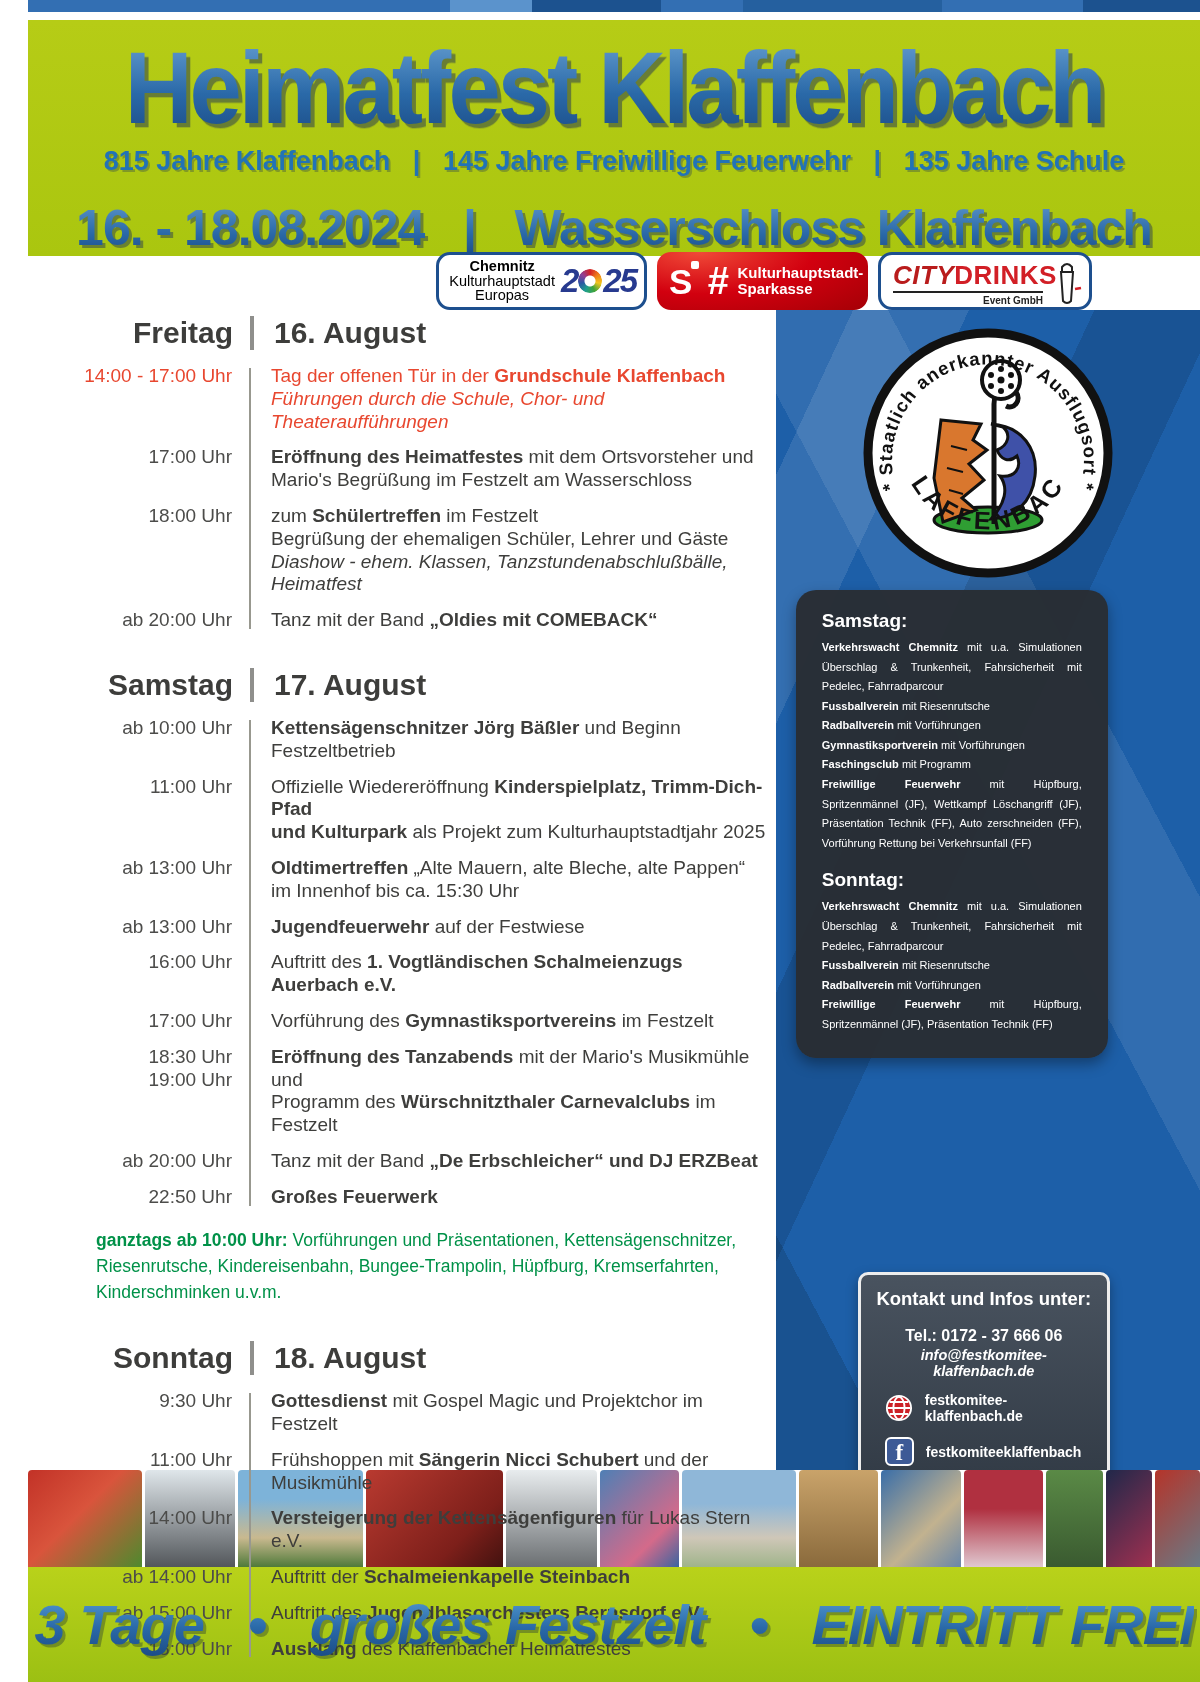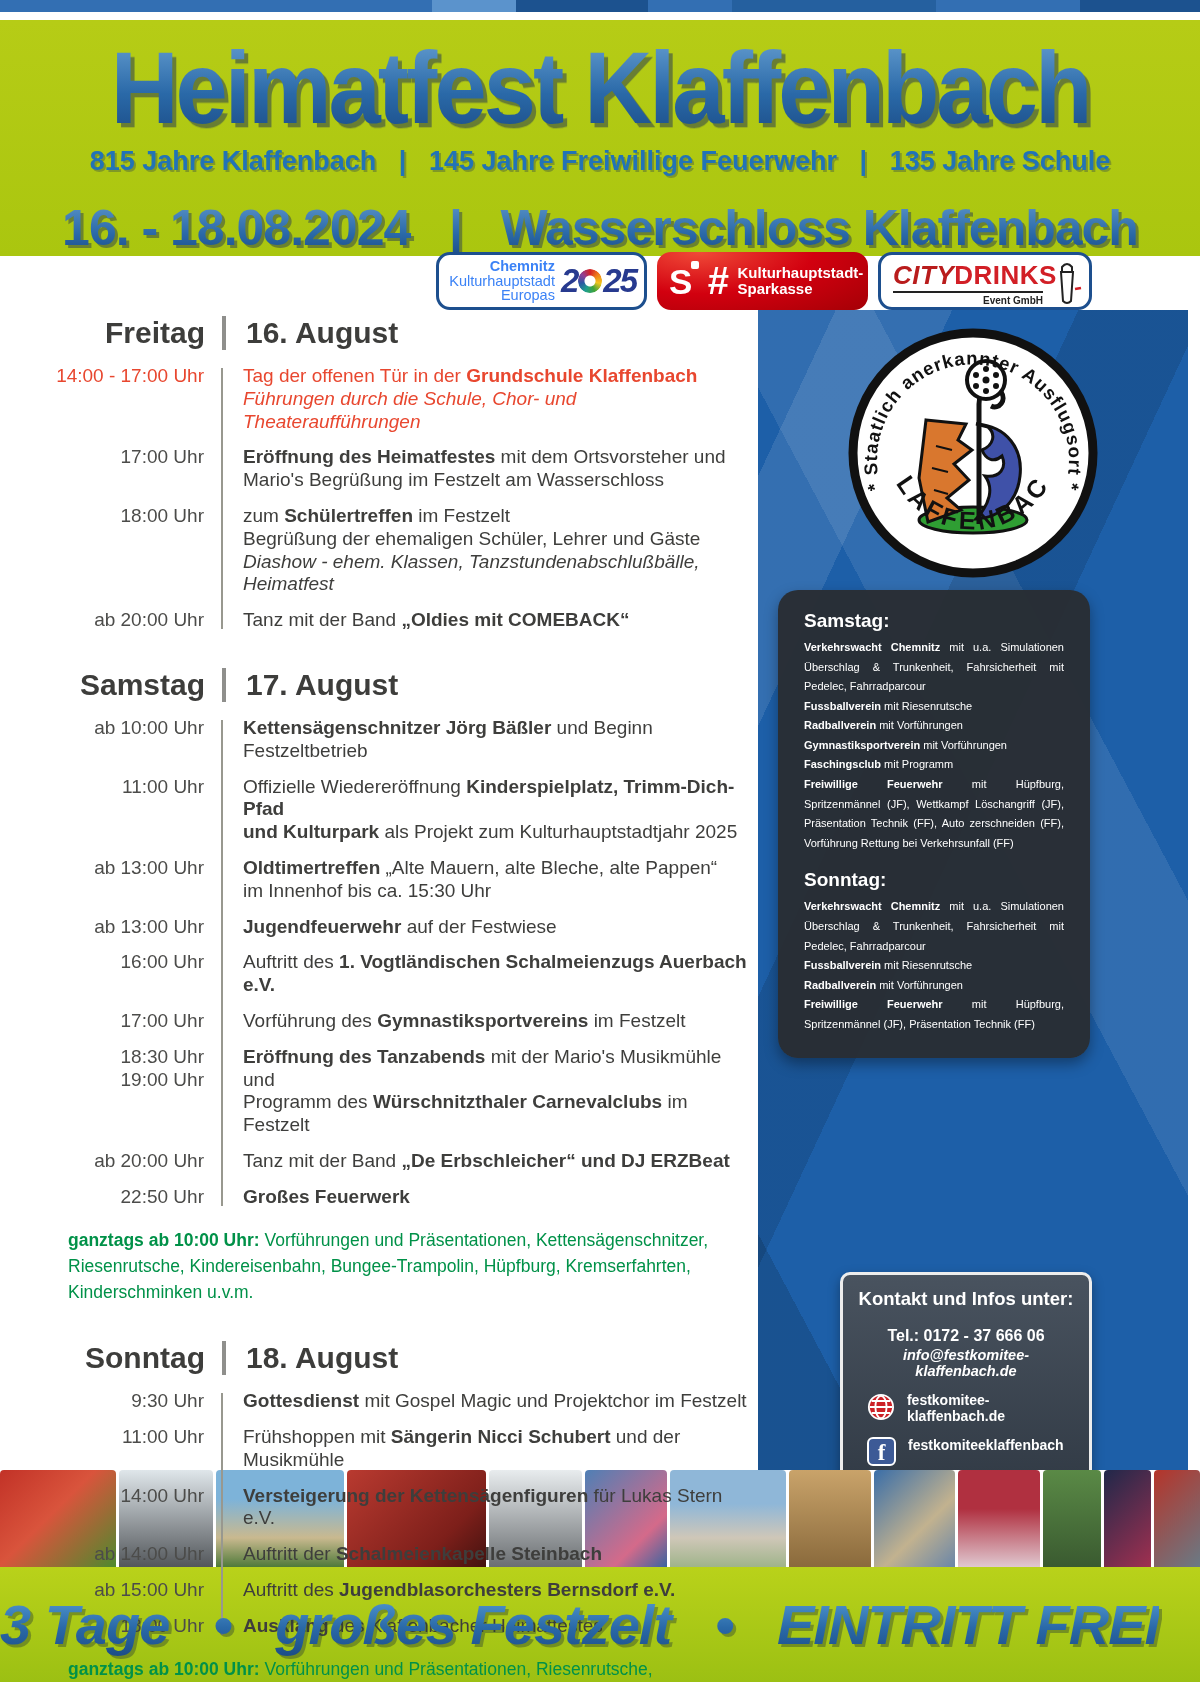--- a/index.html
+++ b/index.html
@@ -1,19 +1,19 @@
 <!DOCTYPE html>
 <html><head>
 <meta charset="utf-8">
 <style>
   html,body{margin:0;padding:0;background:#e9e9e9;}
   *{box-sizing:border-box;}
   .poster{
     width:1200px;height:1682px;margin:0 auto;position:relative;background:#fff;
-    font-family:"Liberation Sans","DejaVu Sans",sans-serif;overflow:hidden;
+    font-family:"Liberation Sans","DejaVu Sans",sans-serif;overflow:hidden;padding-left:28px;
   }
   
   .top-bar{height:12px;
     background:linear-gradient(90deg,#336fb3 0%,#336fb3 36%,#5b93cc 36%,#5b93cc 43%,
       #1c528f 43%,#1c528f 54%,#336fb3 54%,#336fb3 61%,#25609f 61%,#25609f 78%,
       #336fb3 78%,#336fb3 90%,#1c528f 90%,#1c528f 100%);}
   .top-gap{height:8px;background:#fff;}
   
   .header{height:236px;background:linear-gradient(180deg,#b6cc16,#aac60f);text-align:center;padding-top:18px;}
   .title{
@@ -32,21 +32,21 @@
     background:linear-gradient(180deg,#5e97cb 0%,#2a69a8 60%,#1b4c86 100%);
     -webkit-background-clip:text;background-clip:text;color:transparent;
     filter:drop-shadow(3px 3px 0 rgba(44,62,78,.5));
   }
   
   .logo-band{height:54px;background:#fff;}
   .logo-row{position:absolute;top:252px;left:436px;display:flex;gap:10px;z-index:6;}
   .pill{height:58px;border-radius:14px;}
   .pill-light{background:#fff;border:3px solid #1d4f8e;}
   .pill-chemnitz{width:211px;display:flex;align-items:center;justify-content:flex-end;gap:6px;padding:3px 8px;}
-  .ch-lines{text-align:right;line-height:1.02;font-size:14.5px;color:#3b82f6;}
+  .ch-lines{text-align:center;line-height:1.02;font-size:14.5px;color:#000000;}
   .ch-l1{font-weight:bold;}
   .ch-year{display:flex;align-items:center;font-size:33px;font-weight:bold;font-style:italic;color:#273a8f;letter-spacing:-2px;}
   .ch-ring{width:24px;height:24px;border-radius:50%;margin:0 1px;
     background:conic-gradient(#d42027,#ef7d1a,#f2c51d,#3fa43a,#1e9e8e,#2b55a5,#8e3f97,#d42027);
     -webkit-mask:radial-gradient(circle,transparent 0 5px,#000 6px);
     mask:radial-gradient(circle,transparent 0 5px,#000 6px);}
   .pill-sparkasse{width:211px;display:flex;align-items:center;gap:9px;padding:3px 12px;
     background:radial-gradient(120% 160% at 20% 0%,#f04a38 0%,#d2000f 45%,#9c0004 100%);}
   .sk-s{position:relative;font-size:35px;font-weight:bold;color:#fff;line-height:1;}
   .sk-s::before{content:"";position:absolute;top:-3px;right:-7px;width:8px;height:8px;background:#fff;border-radius:2px;}
@@ -87,21 +87,21 @@
     box-shadow:0 6px 14px rgba(0,0,0,.35);padding:20px 26px 24px;color:#fff;}
   .panel-title{font-size:19px;font-weight:bold;margin:16px 0 6px;}
   .panel-title:first-child{margin-top:0;}
   .panel-item{font-size:11px;line-height:1.78;text-align:justify;margin:0;}
   .contact{position:absolute;left:82px;top:962px;width:252px;border:3px solid #ededed;border-radius:10px;
     background:linear-gradient(180deg,#49535f,#323b46);padding:13px 14px 16px;color:#fff;text-align:center;
     box-shadow:0 5px 12px rgba(0,0,0,.35);}
   .contact-title{font-size:18.5px;font-weight:bold;}
   .contact-phone{margin-top:17px;font-size:16px;font-weight:bold;}
   .contact-email{font-size:14.5px;font-weight:bold;margin-top:2px;font-style:italic;}
-  .contact-row{display:flex;align-items:flex-start;gap:12px;margin-top:13px;text-align:left;padding-left:10px;}
+  .contact-row{display:flex;align-items:center;gap:12px;margin-top:13px;text-align:left;padding-left:10px;}
   .contact-row .lbl{font-size:14px;font-weight:bold;}
   .fb-icon{width:29px;height:29px;border-radius:6px;background:#3d5a96;border:2px solid #fff;
     color:#fff;font-weight:bold;font-size:23px;display:flex;align-items:flex-end;justify-content:center;line-height:.9;font-family:"Liberation Serif",serif;}
   
   .photos{display:flex;height:97px;background:#fff;gap:3px;padding:0;}
   .photo{height:100%;border-radius:4px 4px 0 0;}
   .p1{flex:10 1 0;background:linear-gradient(135deg,#c23227,#d9543c 45%,#4e8a2e);}
   .p2{flex:8 1 0;background:linear-gradient(180deg,#dfe6ea,#53575b);}
   .p3{flex:11 1 0;background:linear-gradient(180deg,#7db3d9 30%,#c9b98f 70%,#4f7a3a);}
   .p4{flex:12 1 0;background:linear-gradient(135deg,#b93a30,#7d1f1a 70%,#43120f);}
@@ -109,21 +109,21 @@
   .p6{flex:7 1 0;background:linear-gradient(135deg,#4f7fb5,#d46a8a 70%,#3b64a0);}
   .p7{flex:10 1 0;background:linear-gradient(180deg,#8fb7d8 35%,#cfc7b8 70%,#9fb48a);}
   .p8{flex:7 1 0;background:linear-gradient(180deg,#c9a36a,#8a6a3c);}
   .p9{flex:7 1 0;background:linear-gradient(135deg,#3a6ea8,#c2b28f 60%,#6a86a8);}
   .p10{flex:7 1 0;background:linear-gradient(180deg,#b03040 40%,#e0c8d0);}
   .p11{flex:5 1 0;background:linear-gradient(180deg,#5a8a46,#3a5a30);}
   .p12{flex:4 1 0;background:linear-gradient(135deg,#20284a,#a03050);}
   .p13{flex:4 1 0;background:linear-gradient(135deg,#b5342a,#6a7a85);}
   
   .footer{height:115px;background:linear-gradient(180deg,#b9d21a,#9cc013);
-    display:flex;align-items:center;justify-content:flex-start;}
+    display:flex;align-items:center;justify-content:center;}
   .footer-text{font-size:56px;font-weight:bold;font-style:italic;white-space:pre;letter-spacing:-1px;
     background:linear-gradient(180deg,#57a0d6 0%,#2a69a8 55%,#1b4c86 100%);
     -webkit-background-clip:text;background-clip:text;color:transparent;
     filter:drop-shadow(3px 3px 0 rgba(40,60,50,.4));}
 </style>
 </head>
 <body>
 
 <div class="poster">
 

